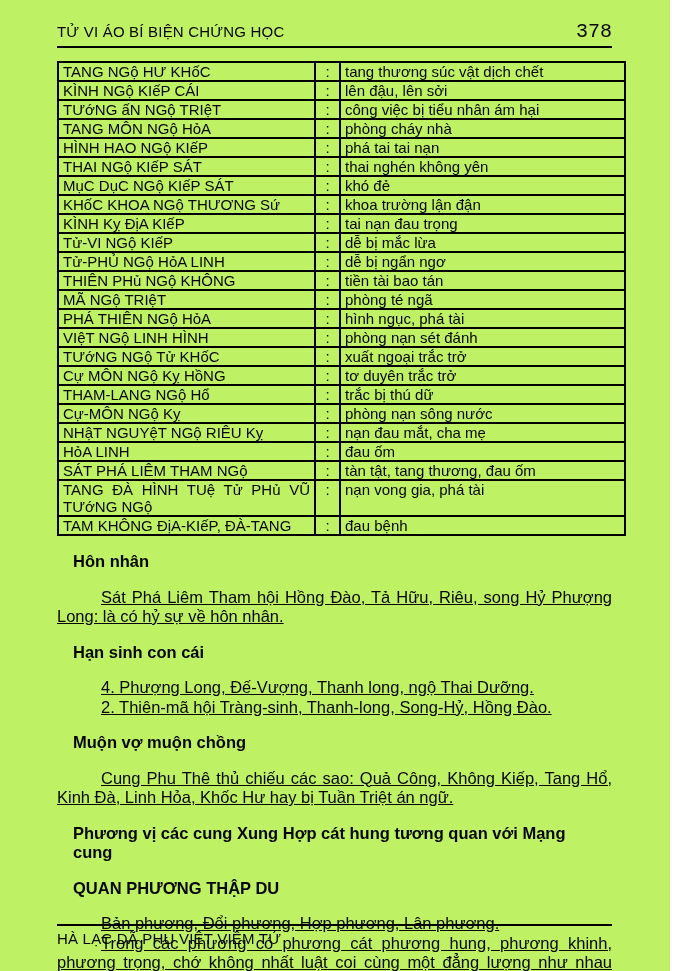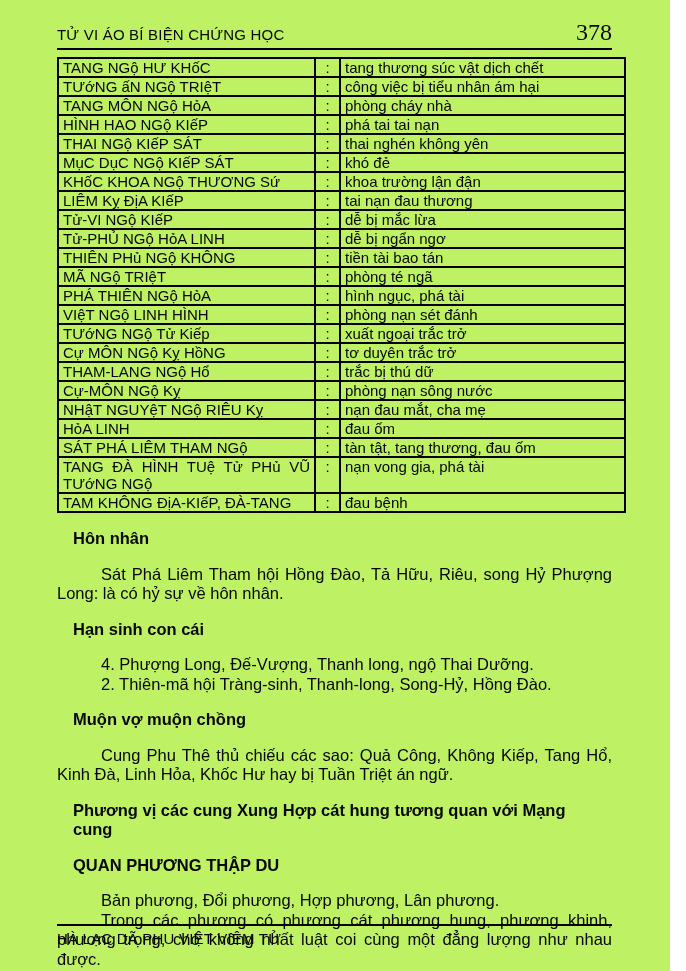--- a/index.html
+++ b/index.html
@@ -21,32 +21,32 @@
     display: flex;
     justify-content: space-between;
     align-items: baseline;
   }
   .header-title {
     font-size: 15px;
     letter-spacing: 0.2px;
     line-height: 18px;
   }
   .header-page-number {
-    font-family: Liberation Serif, serif;
-    font-size: 24px;
+    font-family: Liberation Mono, monospace;
+    font-size: 20px;
     line-height: 20px;
   }
   .header-rule {
     border-bottom: 2px solid #000;
     margin-top: 4px;
   }
   table.star-table {
     border-collapse: collapse;
     width: 569px;
-    margin-top: 7px;
+    margin-top: 13px;
     table-layout: fixed;
   }
   table.star-table td {
     border: 2px solid #000;
     font-size: 15px;
     line-height: 17px;
     padding: 0 4px;
     vertical-align: top;
     overflow: hidden;
     white-space: normal;
@@ -60,20 +60,21 @@
     font-size: 16.5px;
     font-weight: bold;
     line-height: 19.5px;
   }
   .para {
     margin: 0;
     font-size: 16.5px;
     line-height: 19.5px;
     text-indent: 44px;
     text-align: justify;
+    text-decoration: underline;
   }
   .footer-area {
     position: absolute;
     left: 57px; right: 58px;
     top: 924px;
   }
   .footer-rule { border-top: 2px solid #000; }
   .page-footer {
     font-size: 15px;
     line-height: 18px;
@@ -93,20 +94,25 @@
   <div class="header-rule"></div>
 
   <table class="star-table">
     <tbody id="table-body">
         <tr>
     <td class="cell-term">TANG NGộ HƯ KHốC</td>
     <td class="cell-sep">:</td>
     <td class="cell-def">tang thương súc vật dịch chết</td>
   </tr>
         <tr>
+    <td class="cell-term">KÌNH NGộ KIếP CÁI</td>
+    <td class="cell-sep">:</td>
+    <td class="cell-def">lên đậu, lên sởi</td>
+  </tr>
+        <tr>
     <td class="cell-term">TƯớNG ấN NGộ TRIệT</td>
     <td class="cell-sep">:</td>
     <td class="cell-def">công việc bị tiểu nhân ám hại</td>
   </tr>
         <tr>
     <td class="cell-term">TANG MÔN NGộ HỏA</td>
     <td class="cell-sep">:</td>
     <td class="cell-def">phòng cháy nhà</td>
   </tr>
         <tr>
@@ -123,23 +129,23 @@
     <td class="cell-term">MụC DụC NGộ KIếP SÁT</td>
     <td class="cell-sep">:</td>
     <td class="cell-def">khó đẻ</td>
   </tr>
         <tr>
     <td class="cell-term">KHốC KHOA NGộ THƯƠNG Sứ</td>
     <td class="cell-sep">:</td>
     <td class="cell-def">khoa trường lận đận</td>
   </tr>
         <tr>
-    <td class="cell-term">LIÊM Kỵ ĐịA KIếP</td>
-    <td class="cell-sep">:</td>
-    <td class="cell-def">tai nạn đau thương</td>
+    <td class="cell-term">KÌNH Kỵ ĐịA KIếP</td>
+    <td class="cell-sep">:</td>
+    <td class="cell-def">tai nạn đau trọng</td>
   </tr>
         <tr>
     <td class="cell-term">Tử-VI NGộ KIếP</td>
     <td class="cell-sep">:</td>
     <td class="cell-def">dễ bị mắc lừa</td>
   </tr>
         <tr>
     <td class="cell-term">Tử-PHỦ NGộ HỏA LINH</td>
     <td class="cell-sep">:</td>
     <td class="cell-def">dễ bị ngẩn ngơ</td>
@@ -158,21 +164,21 @@
     <td class="cell-term">PHÁ THIÊN NGộ HỏA</td>
     <td class="cell-sep">:</td>
     <td class="cell-def">hình ngục, phá tài</td>
   </tr>
         <tr>
     <td class="cell-term">VIệT NGộ LINH HÌNH</td>
     <td class="cell-sep">:</td>
     <td class="cell-def">phòng nạn sét đánh</td>
   </tr>
         <tr>
-    <td class="cell-term">TƯớNG NGộ Tử Kiếp</td>
+    <td class="cell-term">TƯớNG NGộ Tử KHốC</td>
     <td class="cell-sep">:</td>
     <td class="cell-def">xuất ngoại trắc trở</td>
   </tr>
         <tr>
     <td class="cell-term">Cự MÔN NGộ Kỵ HồNG</td>
     <td class="cell-sep">:</td>
     <td class="cell-def">tơ duyên trắc trở</td>
   </tr>
         <tr>
     <td class="cell-term">THAM-LANG NGộ Hổ</td>

